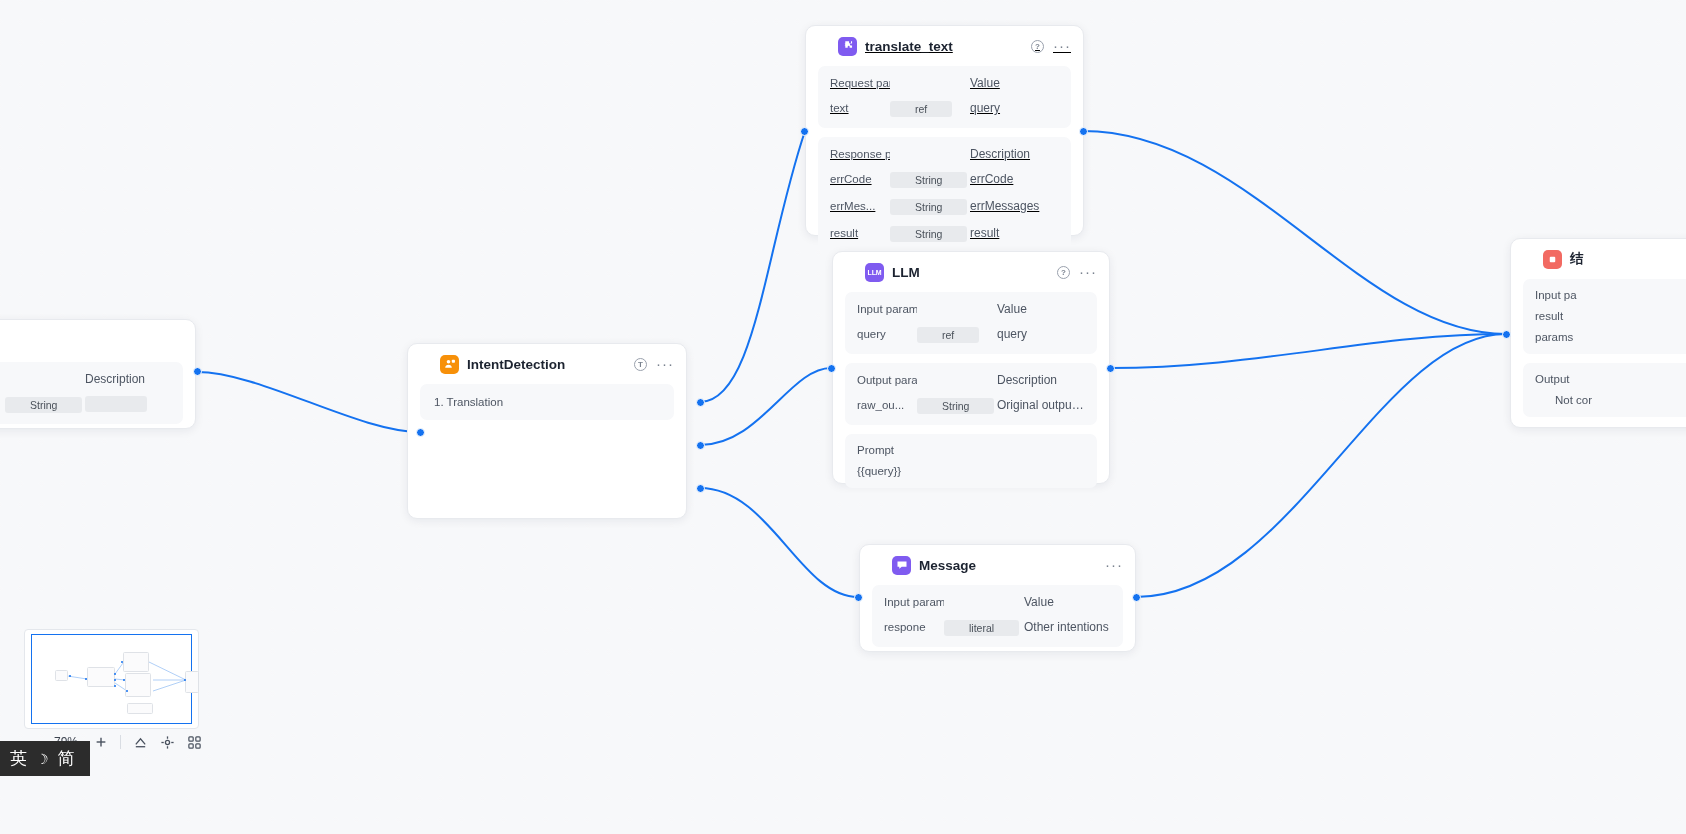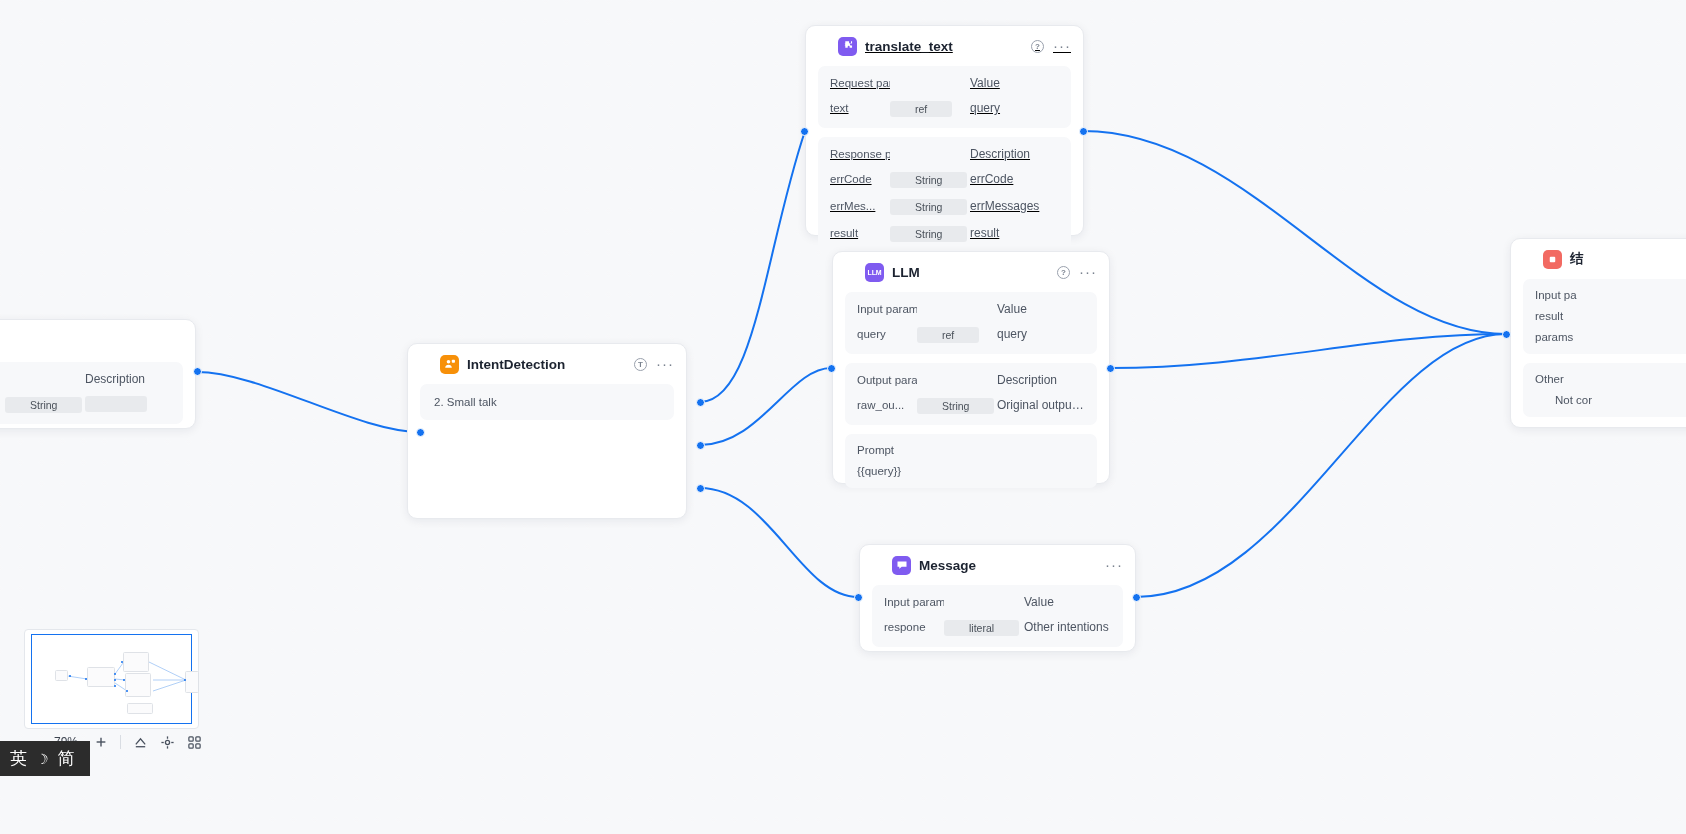--- a/index.html
+++ b/index.html
@@ -191,21 +191,21 @@
           <path d="M1.6 13c0-2.5 2-4 4.4-4s4.4 1.5 4.4 4z"></path>
           <rect x="10.4" y="2.2" width="4.2" height="4.2" rx="1"></rect>
         </svg>
       </span>
       <span class="ntitle">IntentDetection</span>
       <span class="hdr-icons">
         <span class="circ-t">T</span>
         <span class="dots">···</span>
       </span>
     </div>
-    <div class="branch">2. Small talk</div>
+    <div class="branch">1. Translation</div>
   </div>
   <div class="port" style="left:416px; top:428px;"></div>
   <div class="port" style="left:696px; top:398px;"></div>
   <div class="port" style="left:696px; top:441px;"></div>
   <div class="port" style="left:696px; top:484px;"></div>
 
   <div class="node" style="left:805px; top:25px; width:279px; height:211px;text-decoration:underline;">
     <div class="node-header">
       <span class="caret"></span>
       <span class="nicon purple">
@@ -353,21 +353,21 @@
       </div>
       <div class="row">
         <div class="c1">result</div>
       </div>
       <div class="row">
         <div class="c1">params</div>
       </div>
     </div>
     <div class="sect">
       <div class="row head-row">
-        <div class="c1 sect-title" style="width:auto;">Other</div>
+        <div class="c1 sect-title" style="width:auto;">Output</div>
       </div>
       <div class="row">
         <div class="c1" style="width:auto;margin-left:20px;">Not cor</div>
       </div>
     </div>
   </div>
   <div class="port" style="left:1502px; top:330px;"></div>
 
   <div id="minimap">
     <div id="mm-vp"></div>

